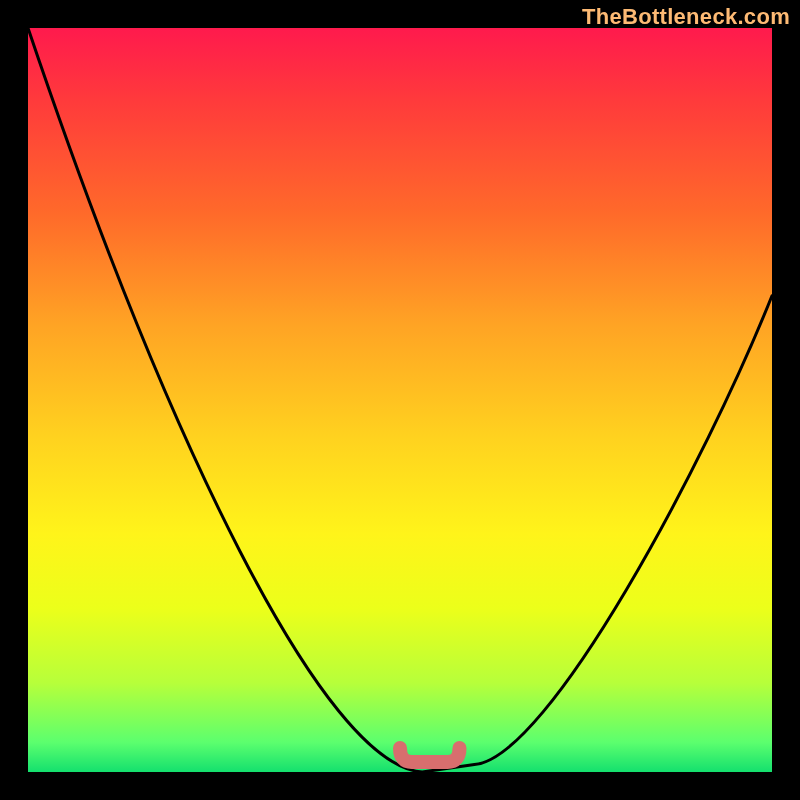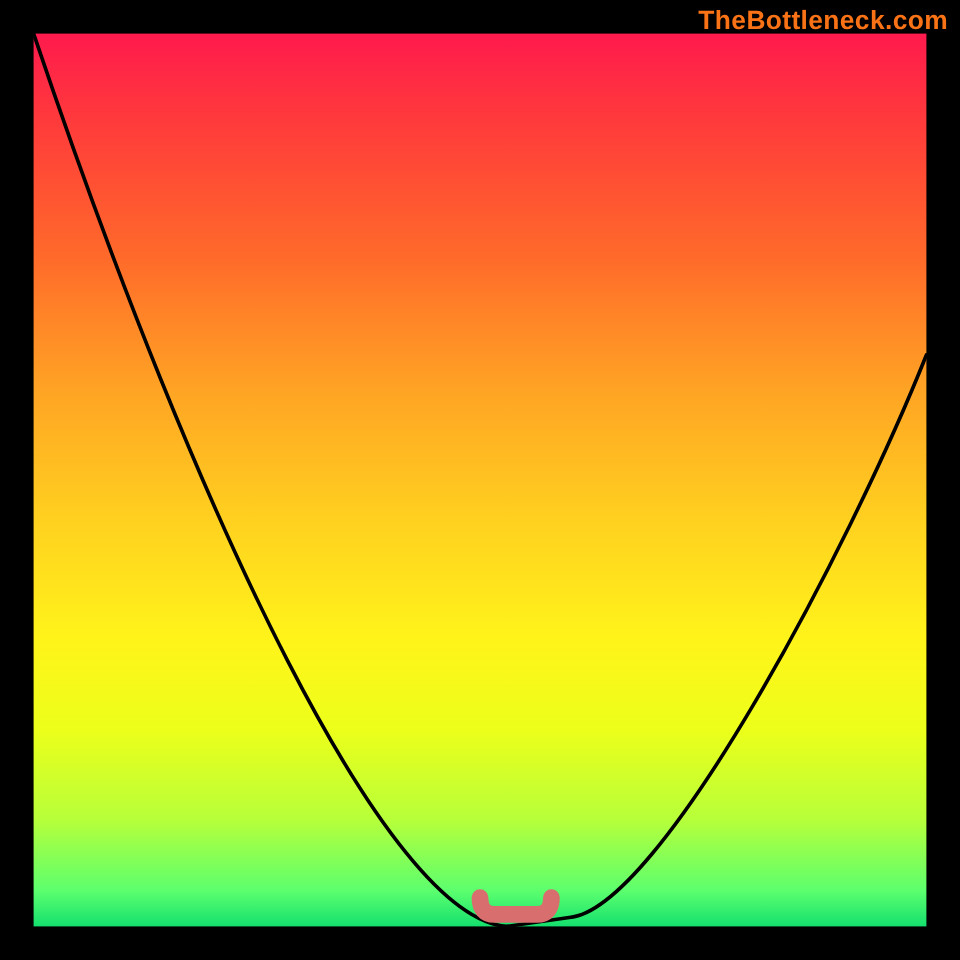--- a/index.html
+++ b/index.html
@@ -37,21 +37,21 @@
       #ecff1a 78%,
       #b7ff3a 88%,
       #5cff6e 96%,
       #14e06e 100%
     );
   }
   .watermark {
     position: absolute;
     top: 4px;
     right: 10px;
-    color: #f97316;
+    color: #fdba74;
     font-size: 22px;
     font-weight: 600;
     letter-spacing: 0.3px;
     z-index: 5;
     user-select: none;
   }
   svg.curves {
     position: absolute;
     left: 0;
     top: 0;

